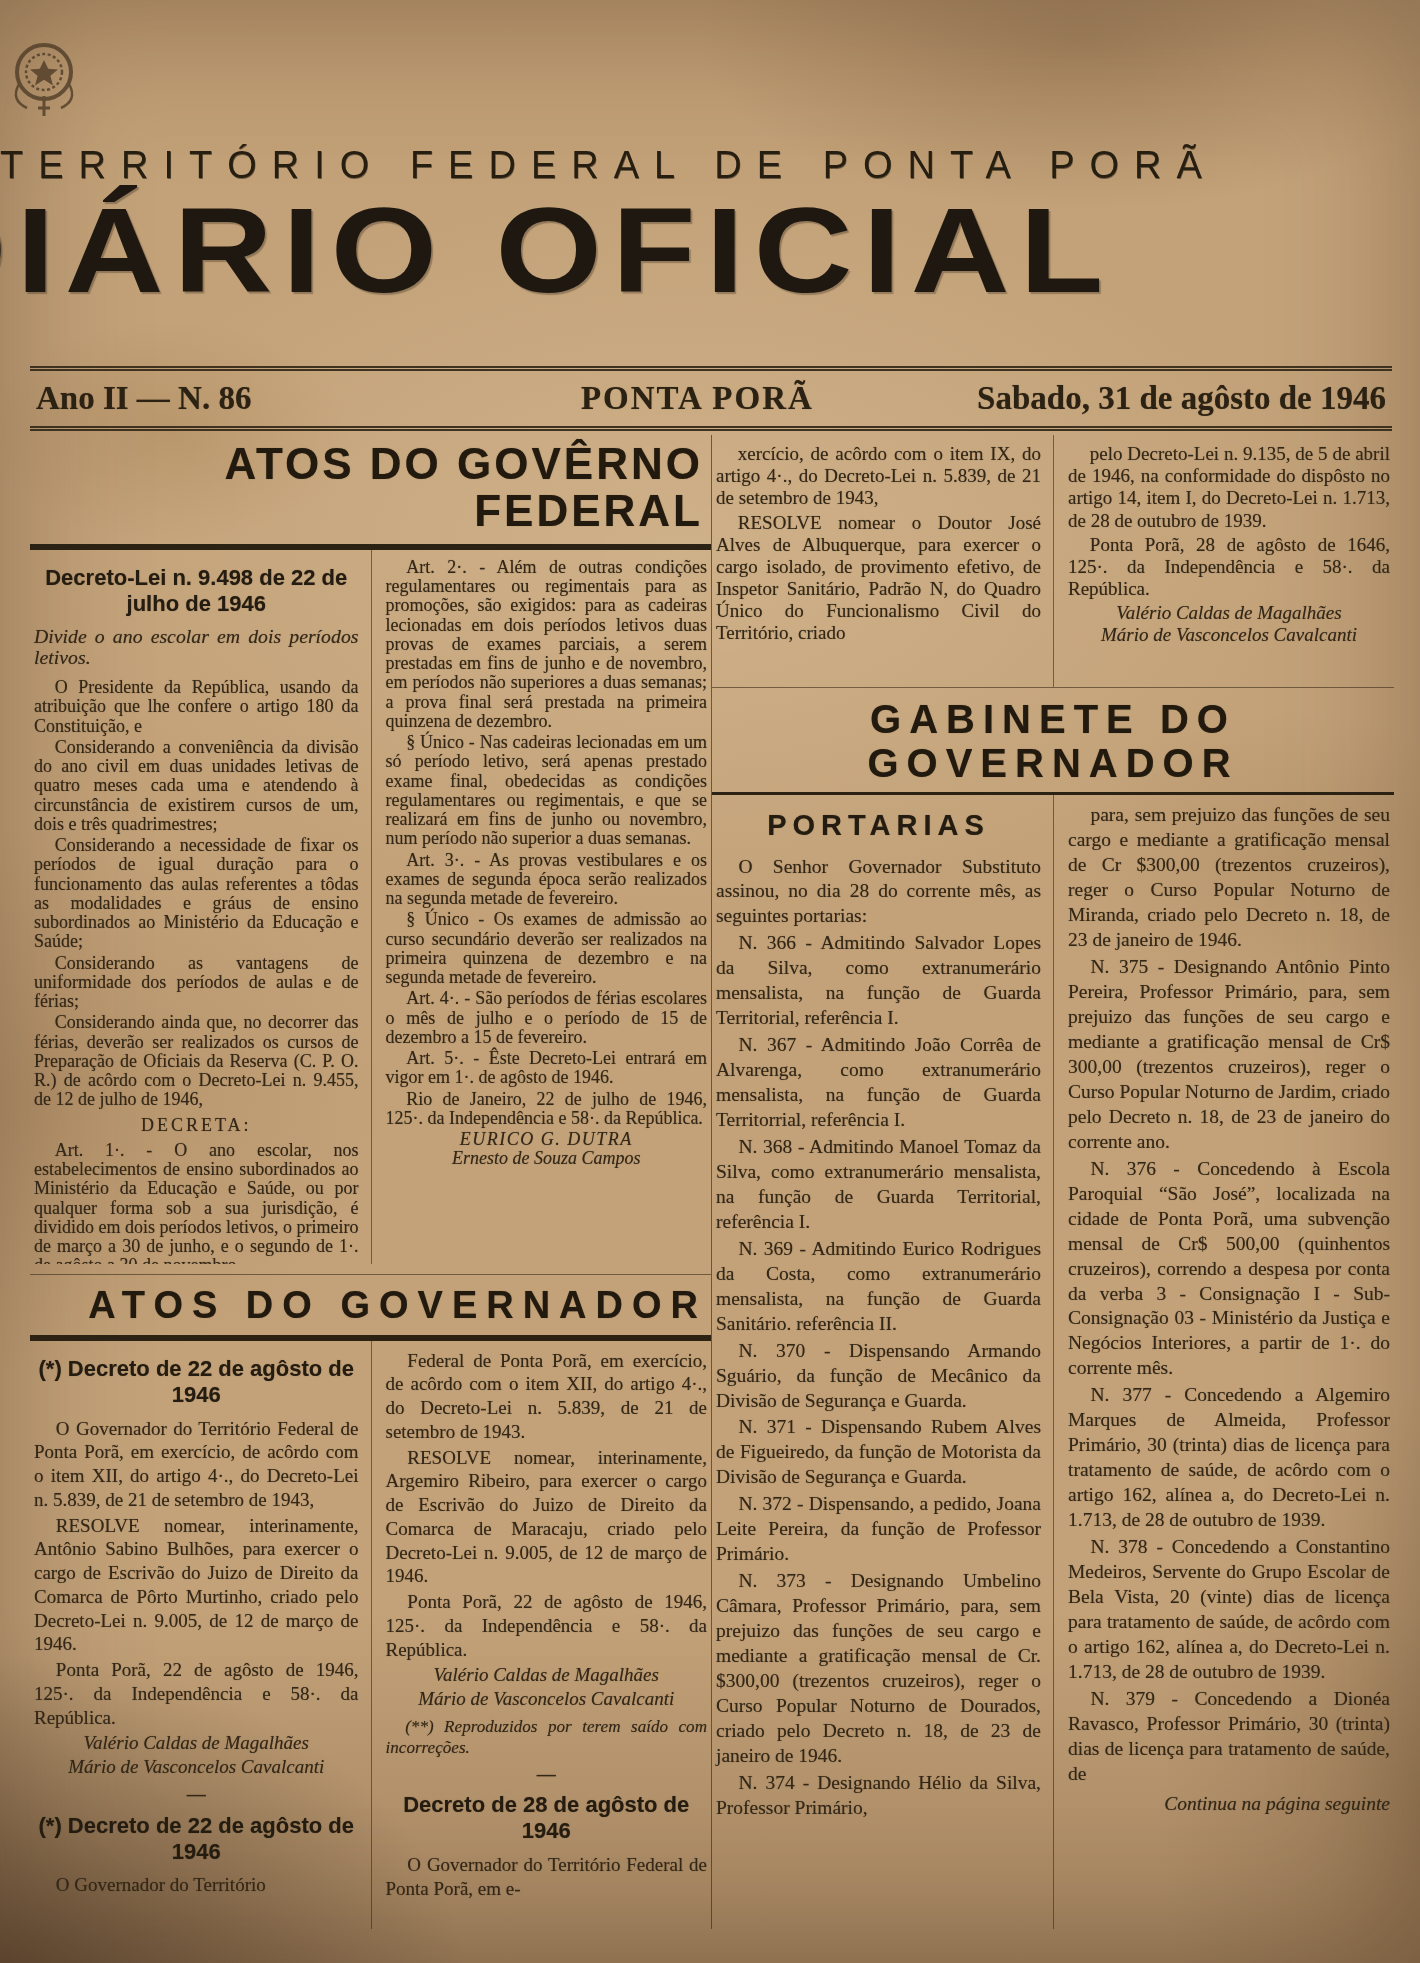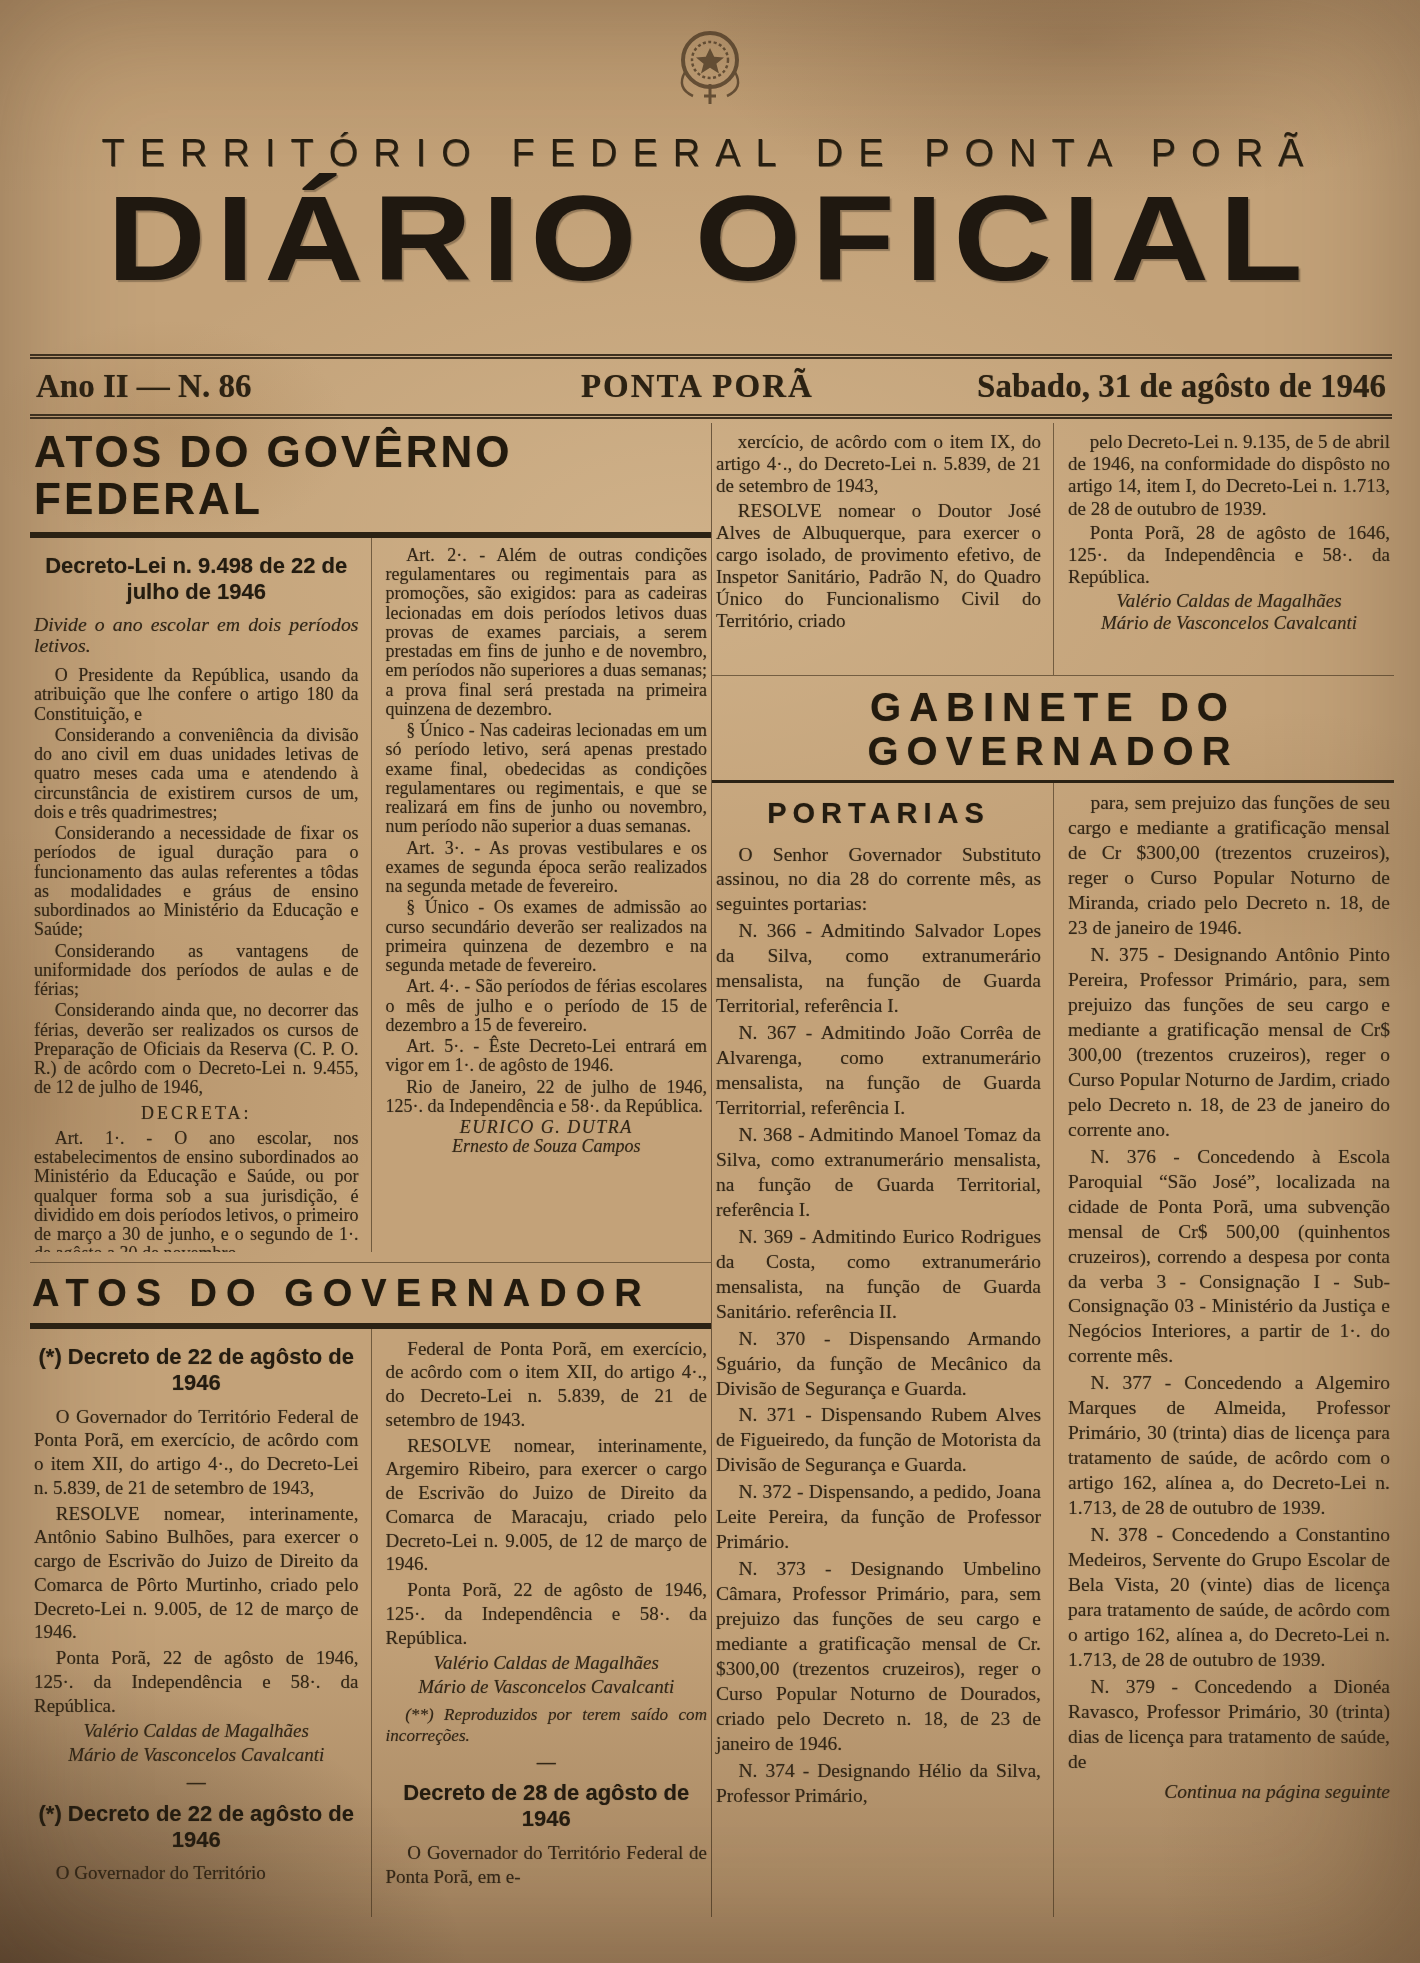--- a/index.html
+++ b/index.html
@@ -14,21 +14,21 @@
       radial-gradient(ellipse 760px 560px at 0% 102%, rgba(43,27,15,.55), transparent 62%),
       radial-gradient(ellipse 420px 640px at 101% 92%, rgba(98,68,38,.28), transparent 66%),
       radial-gradient(ellipse 300px 220px at 91% 44%, rgba(130,95,55,.18), transparent 70%),
       radial-gradient(ellipse 260px 160px at 12% 22%, rgba(150,108,62,.25), transparent 70%),
       linear-gradient(180deg, rgba(150,110,65,.16), rgba(0,0,0,0) 10%, rgba(0,0,0,0) 82%, rgba(80,52,28,.28));
     box-shadow: inset 0 0 140px rgba(58,38,20,.38);
   }
   .ink{ text-shadow:0 0 1px rgba(40,28,14,.45); }
 
   
-  .masthead{text-align:center;padding-top:22px;}
+  .masthead{padding-top:34px;}
   .emblem{display:inline-block;opacity:.78;filter:blur(.3px);}
   .territory{
     font-family:"Liberation Sans",sans-serif;font-size:38px;letter-spacing:15px;
     color:#261e11;margin-top:12px;white-space:nowrap;font-weight:400;
     text-shadow:.5px .5px 0 rgba(38,30,17,.55);
   }
   .paper-title{
     font-family:"Liberation Sans",sans-serif;font-weight:700;font-size:121px;line-height:1.02;
     letter-spacing:9px;color:#1f1810;margin-top:2px;transform:scaleX(1.13);transform-origin:50% 50%;
     white-space:nowrap;text-shadow:1.5px 1.5px 1px rgba(32,24,12,.3);
@@ -37,21 +37,21 @@
     margin:54px 28px 0 30px;border-top:5px double #3e3120;border-bottom:5px double #3e3120;
     display:flex;justify-content:space-between;align-items:center;position:relative;
     padding:9px 6px;font-weight:700;font-size:33px;color:#2c2213;
   }
   .dateline .center{position:absolute;left:49%;transform:translateX(-50%);letter-spacing:2px;}
 
   
   .content{display:grid;grid-template-columns:1fr 1fr;padding:4px 26px 0 30px;}
   .half{height:1494px;overflow:hidden;}
   .half-left{border-right:1px solid rgba(58,43,24,.65);}
-  .sec-head{font-family:"Liberation Sans",sans-serif;font-weight:700;color:#221a0e;}
+  .sec-head{font-family:"Liberation Sans",sans-serif;font-weight:700;color:#221a0e;text-align:right;}
   .fed-head{font-size:44px;letter-spacing:3px;line-height:1.05;padding:6px 8px 10px 4px;border-bottom:6px solid #2b2214;}
   .gov-head{font-size:38px;letter-spacing:9px;line-height:1.05;padding:11px 4px 9px 2px;margin-top:10px;
             border-top:1px solid rgba(58,43,24,.6);border-bottom:6px solid #2b2214;}
   .gab-head{font-size:40px;letter-spacing:8px;line-height:1.1;text-align:center;padding:9px 0 7px;
             border-top:1px solid rgba(58,43,24,.6);border-bottom:3px solid #2b2214;}
   .cols{display:grid;grid-template-columns:1fr 1fr;overflow:hidden;}
   .cols > .col{padding:8px 12px 0 4px;overflow:hidden;}
   .cols > .col + .col{border-left:1px solid rgba(58,43,24,.6);padding:8px 4px 0 14px;}
   .block-a{height:714px;} .block-a .col{font-size:18px;line-height:1.07;}
   .block-b{height:618px;} .block-b .col{font-size:19px;line-height:1.25;}

